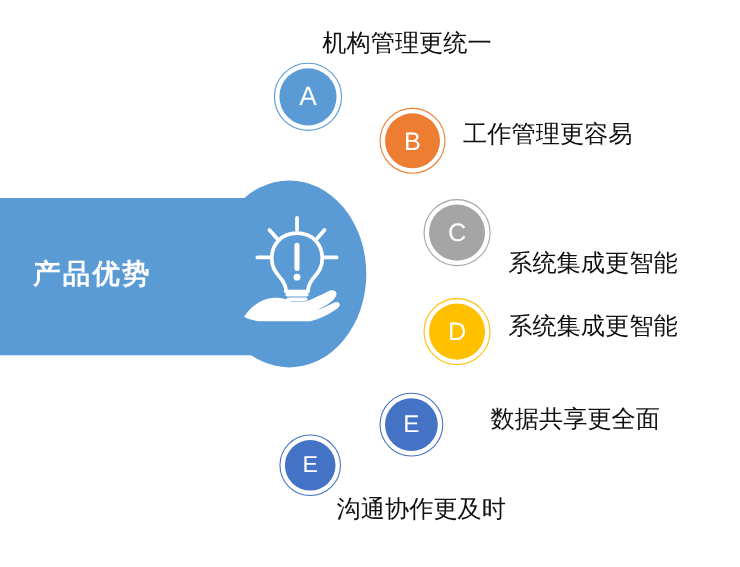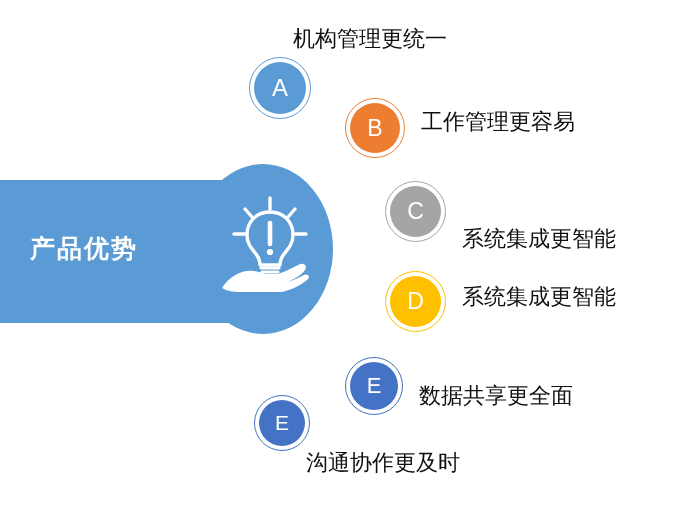--- a/index.html
+++ b/index.html
@@ -146,21 +146,21 @@
         <div class="circle" style="left: 390px; top: 276px; width: 51px; height: 51px; background: rgb(255, 192, 0); font-size: 23px;">
           <span>D</span>
         </div>
         <div class="node-label" style="left: 462px; top: 286px; color: rgb(16, 16, 16);">系统集成更智能</div>
       </div>
       <div class="node">
         <div class="ring" style="left: 345px; top: 357px; width: 58px; height: 58px; border-color: rgb(68, 114, 196);"></div>
         <div class="circle" style="left: 350px; top: 362px; width: 48px; height: 48px; background: rgb(68, 114, 196); font-size: 22px;">
           <span>E</span>
         </div>
-        <div class="node-label" style="left: 419px; top: 370px; color: rgb(16, 16, 16); margin-top: 15px;">数据共享更全面</div>
+        <div class="node-label" style="left: 446px; top: 370px; color: rgb(16, 16, 16);">数据共享更全面</div>
       </div>
       <div class="node">
         <div class="ring" style="left: 254px; top: 395px; width: 56px; height: 56px; border-color: rgb(68, 114, 196);"></div>
         <div class="circle" style="left: 259px; top: 400px; width: 46px; height: 46px; background: rgb(68, 114, 196); font-size: 21px;">
           <span>E</span>
         </div>
         <div class="node-label" style="left: 306px; top: 452px; color: rgb(16, 16, 16);">沟通协作更及时</div>
       </div>
     </div>
 

